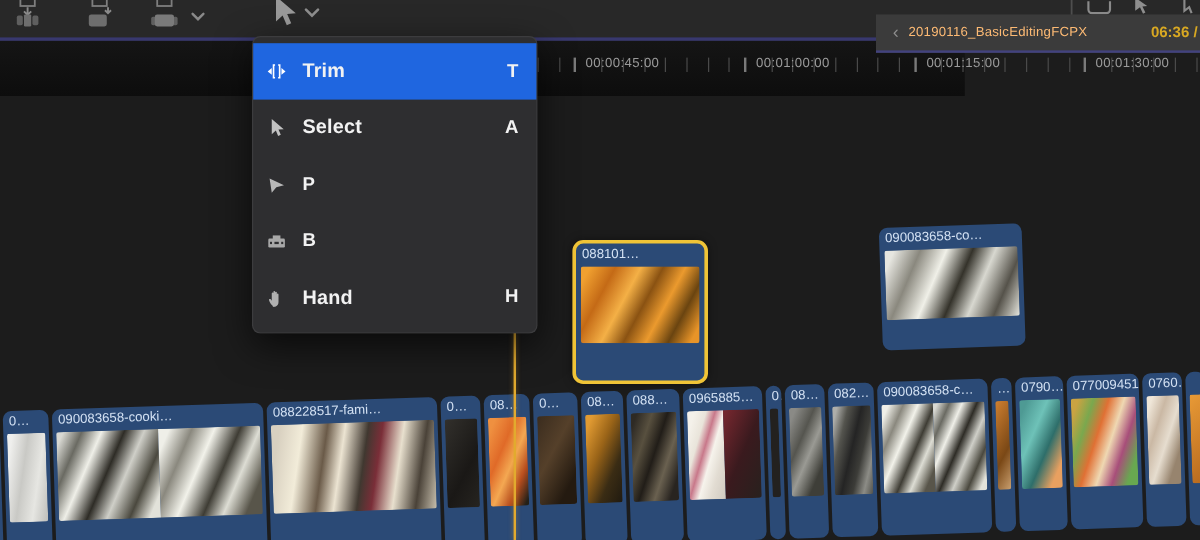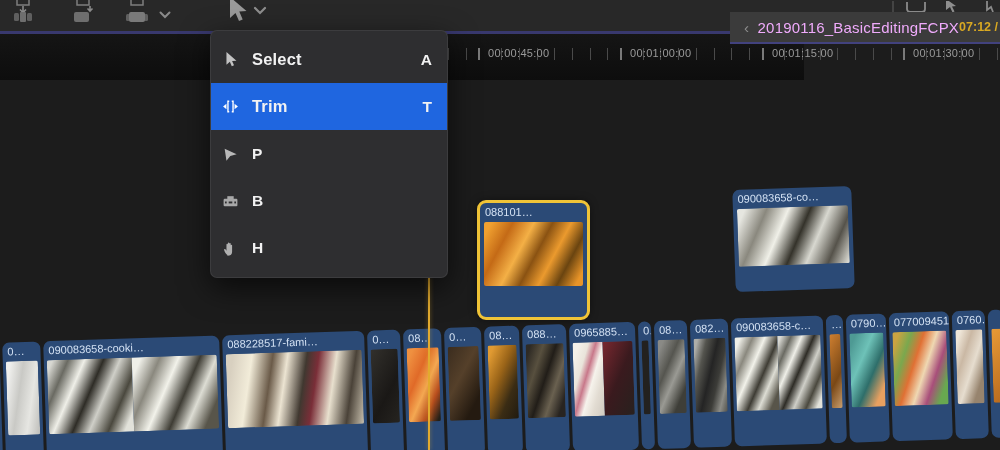--- a/index.html
+++ b/index.html
@@ -13,21 +13,21 @@
   
   .ruler{position:absolute;left:0;top:34px;width:804px;height:46px;
     background:linear-gradient(#151515,#0d0d0d);z-index:1;}
   .tick{position:absolute;top:14px;width:1px;height:12px;background:#4a4a4a;}
   .tick.big{width:2px;background:#7a7a7a;}
   .tick-label{position:absolute;top:13px;font-size:11px;color:#9a9a9a;white-space:nowrap;letter-spacing:.3px;}
   
   .titlebar{position:absolute;left:730px;top:12px;width:270px;height:30px;background:#3b3b3b;
     border-bottom:2px solid #42427e;z-index:6;display:flex;align-items:center;}
   .tb-back{color:#8e8e8e;font-size:15px;padding:0 8px 0 14px;line-height:1;}
-  .tb-title{flex:1;text-align:right;color:#f0abfc;font-size:15px;letter-spacing:.2px;}
+  .tb-title{flex:1;text-align:left;color:#fdba74;font-size:11px;letter-spacing:.2px;}
   .tb-time{color:#d8a822;font-size:12.5px;font-weight:bold;padding-right:2px;white-space:nowrap;}
   .tb-fragment{position:absolute;top:0;color:#8a8a8a;z-index:5;}
   
   .menu{position:absolute;left:210px;top:30px;width:238px;height:248px;background:#2e2e30;
     border:1px solid rgba(255,255,255,.07);border-radius:7px;z-index:10;
     box-shadow:0 10px 30px rgba(0,0,0,.65);padding:5px 0;box-sizing:border-box;
     display:flex;flex-direction:column;}
   .menu-item{flex:1;display:flex;align-items:center;padding-left:11px;}
   .menu-item .mi-icon{width:30px;display:flex;align-items:center;}
   .menu-item .mi-label{flex:1;color:#f2f2f2;font-size:16.5px;font-weight:600;letter-spacing:.2px;}
@@ -175,21 +175,21 @@
       <div class="tick-label" style="left: 630px;">00:01:00:00</div>
       <div class="tick big" style="left: 762px;"></div>
       <div class="tick-label" style="left: 772px;">00:01:15:00</div>
       <div class="tick big" style="left: 903px;"></div>
       <div class="tick-label" style="left: 913px;">00:01:30:00</div>
     </div>
 
   <div class="titlebar">
     <span class="tb-back">‹</span>
     <span class="tb-title">20190116_BasicEditingFCPX</span>
-    <span class="tb-time">07:12 /</span>
+    <span class="tb-time">06:36 /</span>
   </div>
 
   <div class="connected cc1">
     <div class="clip-title">088101…</div>
     <div class="clip-thumbs">
         <div class="thumb t-carrots"></div>
       </div>
   </div>
   <div class="connected cc2">
     <div class="clip-title">090083658-co…</div>
@@ -311,40 +311,40 @@
         <div class="clip-title"></div>
         <div class="clip-thumbs">
           <div class="thumb t-orange2"></div>
         </div>
       </div>
     </div>
 
   <div class="playhead"></div>
 
   <div class="menu" id="tool-menu">
-      <div class="menu-item">
-        <span class="mi-icon">
-          <svg width="17" height="17" viewBox="0 0 16 16">
-            <path d="M4.2 1 L4.2 13 L7.4 10.1 L9.2 14.4 L11.3 13.5 L9.5 9.4 L13.6 9.1 Z" fill="#c2c2c2"></path>
-          </svg>
-        </span>
-        <span class="mi-label">Select</span>
-        <span class="mi-key">A</span>
-      </div>
       <div class="menu-item selected">
         <span class="mi-icon">
           <svg width="17" height="17" viewBox="0 0 16 16">
             <path d="M1 8 L4.2 5.4 L4.2 10.6 Z" fill="#fff"></path>
             <path d="M15 8 L11.8 5.4 L11.8 10.6 Z" fill="#fff"></path>
             <path d="M6.8 3 H5.6 V13 H6.8" stroke="#fff" stroke-width="1.3" fill="none"></path>
             <path d="M9.2 3 H10.4 V13 H9.2" stroke="#fff" stroke-width="1.3" fill="none"></path>
           </svg>
         </span>
         <span class="mi-label">Trim</span>
         <span class="mi-key">T</span>
+      </div>
+      <div class="menu-item">
+        <span class="mi-icon">
+          <svg width="17" height="17" viewBox="0 0 16 16">
+            <path d="M4.2 1 L4.2 13 L7.4 10.1 L9.2 14.4 L11.3 13.5 L9.5 9.4 L13.6 9.1 Z" fill="#c2c2c2"></path>
+          </svg>
+        </span>
+        <span class="mi-label">Select</span>
+        <span class="mi-key">A</span>
       </div>
       <div class="menu-item">
         <span class="mi-icon">
           <svg width="17" height="17" viewBox="0 0 16 16">
             <path d="M2.5 2.5 L13.8 7.8 L7.8 9.4 L4.2 13.8 Z" fill="#b8b8b8"></path>
           </svg>
         </span>
         <span class="mi-key">P</span>
       </div>
       <div class="menu-item">
@@ -358,17 +358,18 @@
           </svg>
         </span>
         <span class="mi-key">B</span>
       </div>
       <div class="menu-item">
         <span class="mi-icon">
           <svg width="17" height="17" viewBox="0 0 16 16">
             <path d="M5.5 14.5c-1.8-1.2-3-3-3.5-5-.2-.8.9-1.3 1.4-.6l.8 1.1V4.2c0-.9 1.3-.9 1.3 0v3.6V3c0-.9 1.4-.9 1.4 0v4.8V3.6c0-.9 1.3-.9 1.3 0v4.6V5c0-.8 1.3-.8 1.3 0v6c0 2-1 3.3-2.6 3.7-1 .2-1.7.2-2.4-.2z" fill="#b0b0b0"></path>
           </svg>
         </span>
+        <span class="mi-label">Hand</span>
         <span class="mi-key">H</span>
       </div>
     </div>
 
 </div>
 
 </body></html>

